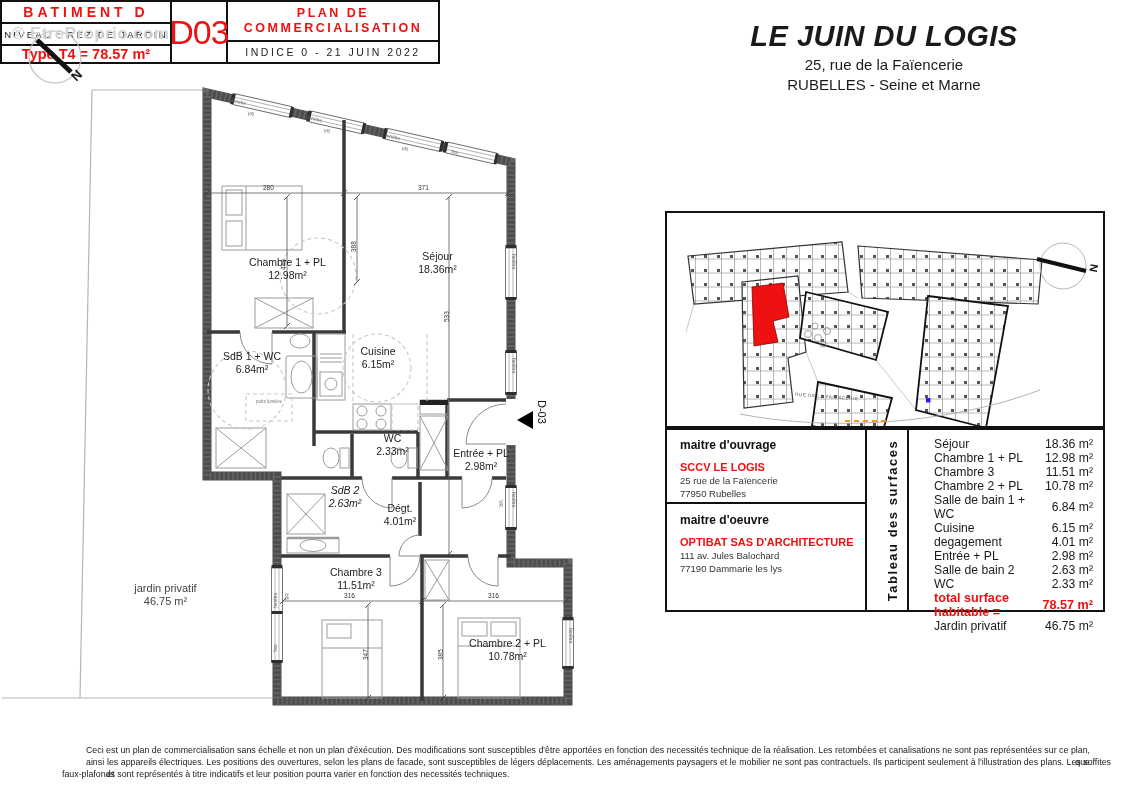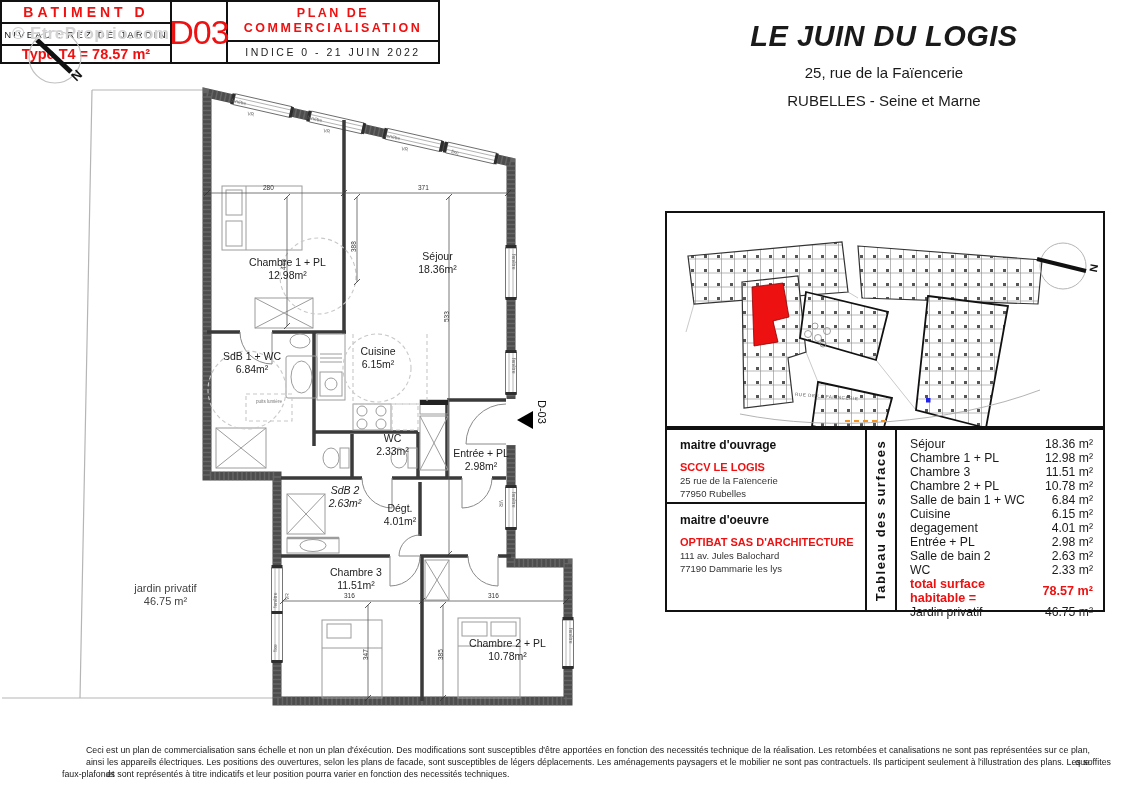--- a/index.html
+++ b/index.html
@@ -2,31 +2,31 @@
 <html style="--accent: #ee1111;"><head>
 <meta charset="utf-8">
 <style>
   :root { --accent: #ee1111; }
   * { box-sizing: border-box; }
   html,body { margin:0; padding:0; }
   body {
     width:1128px; height:800px; position:relative; background:#fff;
     font-family:"Liberation Sans", sans-serif; color:#111; overflow:hidden;
   }
-  .abs { position:absolute; }
+  .abs { position:absolute;gap:12px; }
   svg { position:absolute; left:0; top:0; z-index:1; }
   .txt { position:absolute; z-index:2; }
 
   
   .watermark { left:12px; top:24px; font-size:17px; font-weight:bold; color:#d4d4d4; letter-spacing:.4px; z-index:3; }
 
   
   .header { left:658px; top:20px; width:452px; text-align:center; }
   .header .title { font-size:29px; font-style:italic; font-weight:600; letter-spacing:.5px; color:#1a1a1a; }
-  .header .addr { font-size:15px; margin-top:11px; color:#1a1a1a; }
+  .header .addr { font-size:15px; margin-top:3px; color:#1a1a1a; }
 
   
   .tblock { left:665px; top:147px; width:440px; height:64px; border:2px solid #111; display:flex; z-index:2; background:transparent; }
   .tb-c1 { width:170px; border-right:2px solid #111; display:flex; flex-direction:column; }
   .tb-c1 > div { display:flex; align-items:center; justify-content:center; }
   .tb-r1 { height:22px; border-bottom:2px solid #111; color:var(--accent); font-weight:bold; font-size:14px; letter-spacing:4px; }
   .tb-r2 { height:22px; border-bottom:2px solid #111; font-size:9.5px; letter-spacing:2.2px; color:#222; }
   .tb-r3 { flex:1; color:var(--accent); font-weight:bold; font-size:14.5px; }
   .tb-c2 { width:56px; border-right:2px solid #111; display:flex; align-items:center; justify-content:center;
            color:var(--accent); font-size:34px; font-weight:500; letter-spacing:-1px; }

